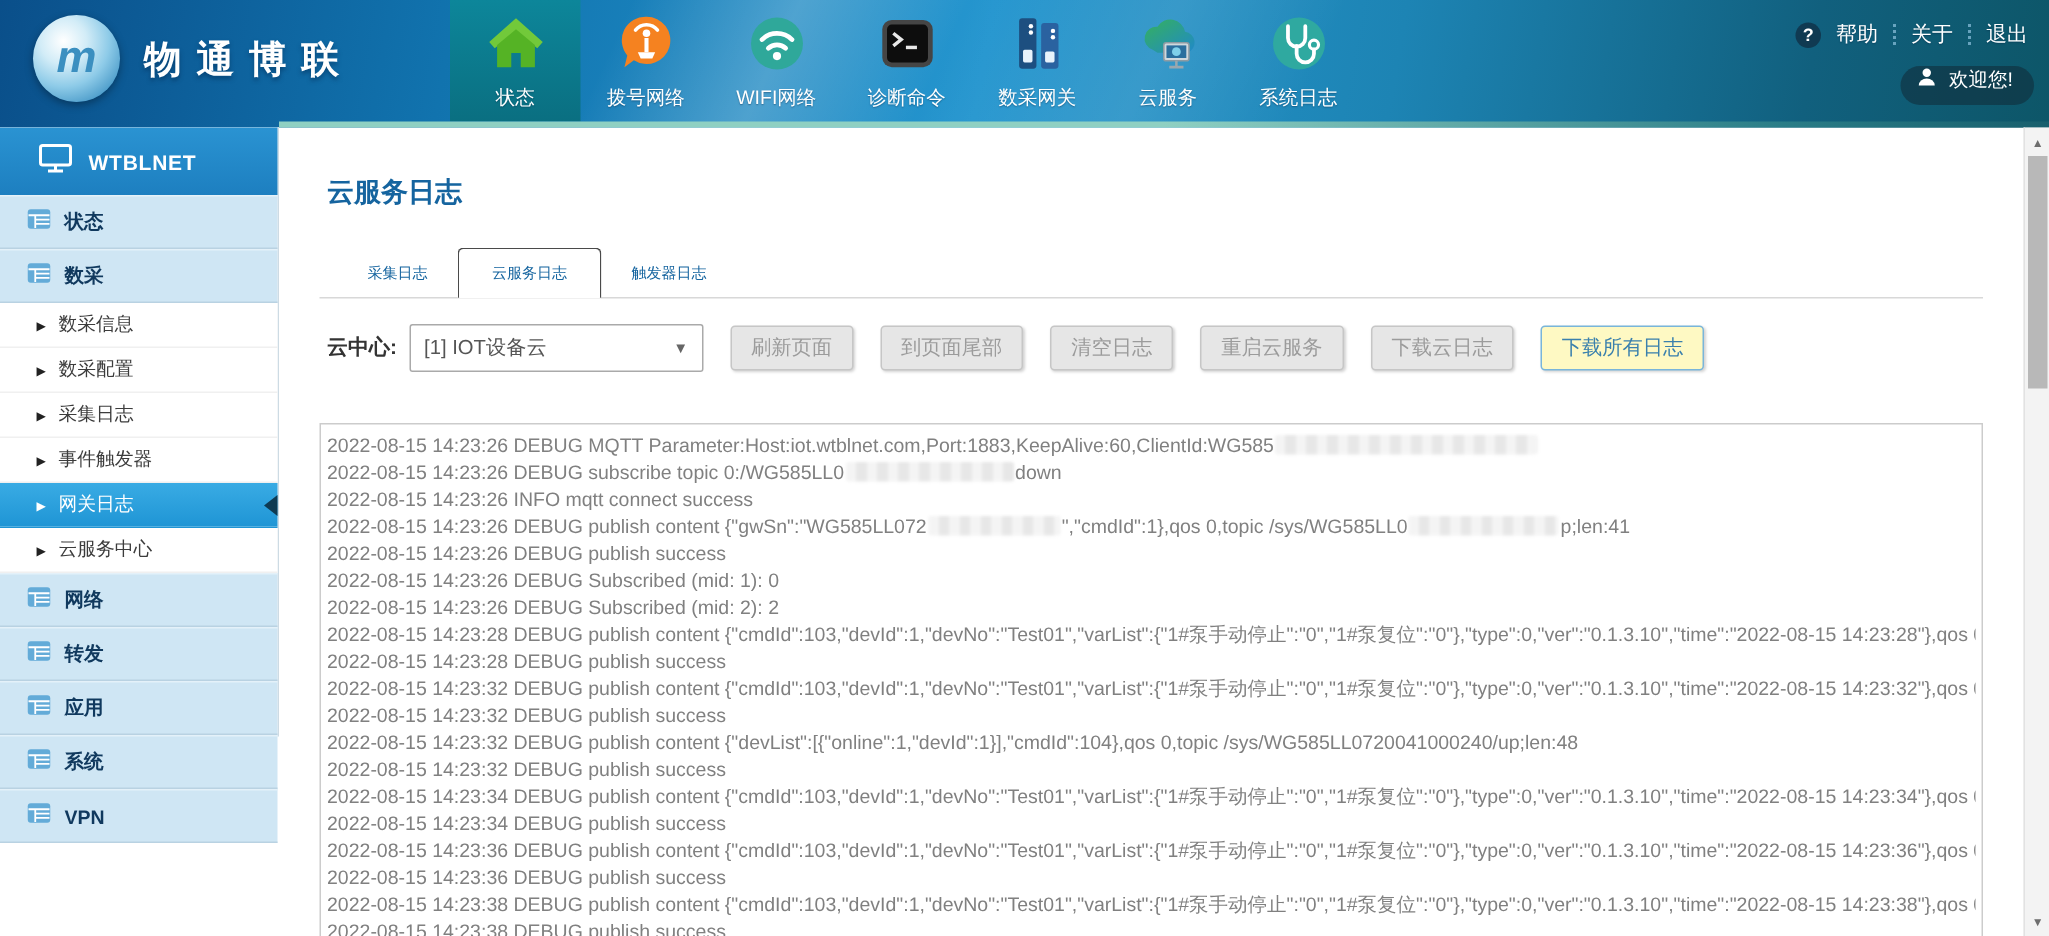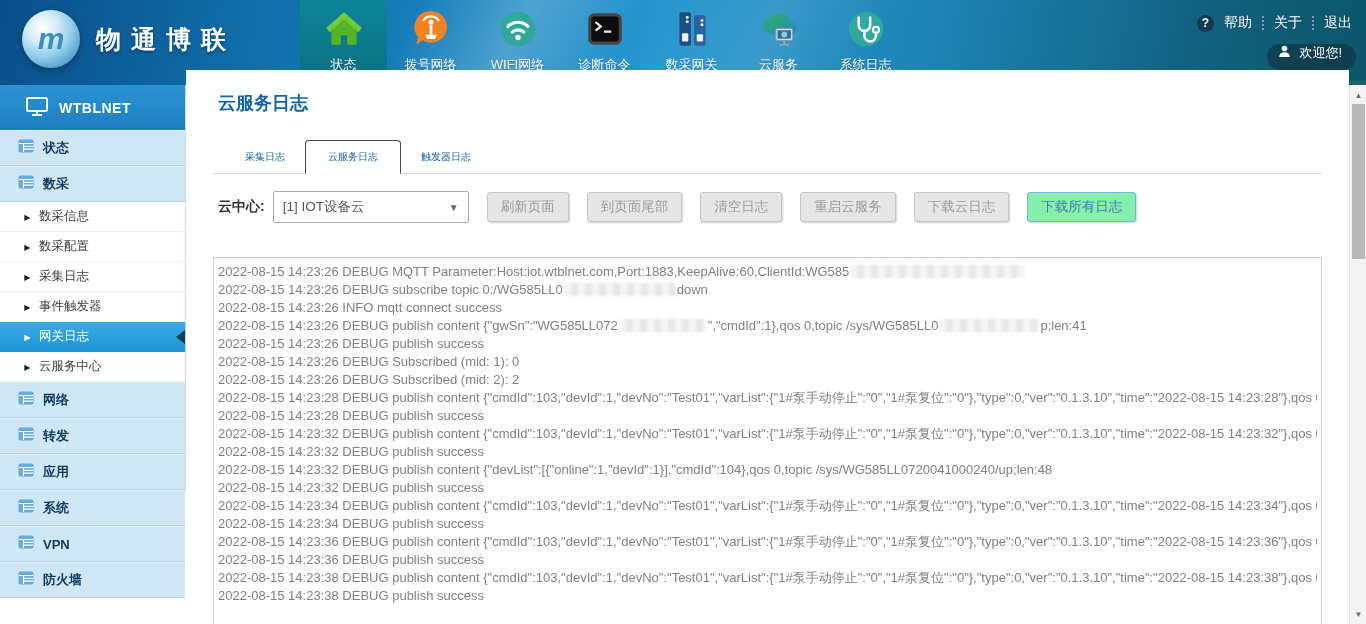--- a/index.html
+++ b/index.html
@@ -55,39 +55,39 @@
   .sb-sub { height:30px; background:#fff; border-bottom:1px solid #f0f0f0; padding-left:24px; gap:8px; }
   .sb-sub .tri { font-size:9px; color:#222; transform:scale(.9); }
   .sb-sub .sb-label { color:#3c3c3c; font-size:12.5px; }
   .sb-sub.active { background:linear-gradient(#39abe4,#1f95d5); border-bottom:1px solid #1f95d5; }
   .sb-sub.active .sb-label { color:#fff; }
   .sb-sub.active .tri { color:#fff; }
   .sb-sub.active .cur-arrow { position:absolute; right:0; top:50%; margin-top:-7px; width:0; height:0;
     border-top:7px solid transparent; border-bottom:7px solid transparent; border-right:9px solid #0e3a52; }
 
   
-  .content { position:absolute; left:186px; top:70px; width:1163px; height:484px; background:#fff; padding:0 27px; }
+  .content { position:absolute; left:186px; top:95px; width:1163px; height:484px; background:#fff; padding:0 27px; }
   .page-title { margin:21px 0 0 5px; color:#15649f; font-size:18px; font-weight:bold; }
 
   .tabs { display:flex; align-items:flex-end; border-bottom:1px solid #d8d8d8; margin-top:21px; height:38px;
     padding-left:12px; }
   .tab { color:#15649f; font-size:10px; padding:9px 20px; cursor:pointer; }
   .tab.active { border:1px solid #4a4a4a; border-bottom:1px solid #fff; margin-bottom:-1px;
     border-radius:4px 4px 0 0; background:#fff; padding:9px 22px; }
 
   .controls { display:flex; align-items:center; margin-top:17px; padding-left:5px; }
   .ctl-label { color:#333; font-size:14px; font-weight:bold; margin-right:8px; }
   .select { width:196px; height:32px; border:1px solid #aaa; border-radius:2px; background:#fff;
     display:flex; align-items:center; justify-content:space-between; padding:0 9px; cursor:pointer; }
   .select-value { color:#555; font-size:13.5px; }
   .select-caret { color:#666; font-size:10px; }
   .btn { height:30px; padding:0 13px; margin-left:18px; background:#e6e6e6; border:1px solid #c6c6c6;
     border-radius:3px; color:#9b9b9b; font-size:13.5px; display:flex; align-items:center;
     box-shadow:1px 1px 2px rgba(0,0,0,.18); cursor:pointer; white-space:nowrap; }
-  .btn.highlight { background:#86efac; border:1px solid #79b5da; color:#3a80ad; }
+  .btn.highlight { background:#fef9c3; border:1px solid #79b5da; color:#3a80ad; }
 
   .log-panel { margin-top:34px; width:1109px; height:500px; border:1px solid #ccc; background:#fff;
     padding:5px 4px; overflow:hidden; }
   .log-line { white-space:nowrap; overflow:hidden; height:18px; line-height:18px; color:#808080;
     font-size:13px; }
   .censored { display:inline-block; height:13px; vertical-align:-2px; margin:0 1px; border-radius:2px;
     background:repeating-linear-gradient(90deg,#f4f4f4 0 7px,#e7e7e7 7px 14px); filter:blur(1px); }
 
   
   .scrollbar { position:absolute; right:0; top:85px; width:17px; height:539px; background:#f3f3f3;
@@ -293,27 +293,20 @@
               <path d="M1 5.5 h14 M5.5 5.5 V14 M5.5 8.4 H15 M5.5 11.2 H15" stroke="#fff" stroke-width="1.2" fill="none"></path>
             </svg></span>
           <span class="sb-label">系统</span>
         </div>
         <div class="sb-row sb-section">
           <span><svg viewBox="0 0 16 16">
               <rect x="0.5" y="1.5" width="15" height="13" rx="2" fill="#63abd8"></rect>
               <path d="M1 5.5 h14 M5.5 5.5 V14 M5.5 8.4 H15 M5.5 11.2 H15" stroke="#fff" stroke-width="1.2" fill="none"></path>
             </svg></span>
           <span class="sb-label">VPN</span>
-        </div>
-        <div class="sb-row sb-section">
-          <span><svg viewBox="0 0 16 16">
-              <rect x="0.5" y="1.5" width="15" height="13" rx="2" fill="#63abd8"></rect>
-              <path d="M1 5.5 h14 M5.5 5.5 V14 M5.5 8.4 H15 M5.5 11.2 H15" stroke="#fff" stroke-width="1.2" fill="none"></path>
-            </svg></span>
-          <span class="sb-label">防火墙</span>
         </div>
       </div>
   </div>
 
   <div class="content">
     <div class="page-title">云服务日志</div>
     <div class="tabs">
         <div class="tab">采集日志</div>
         <div class="tab active">云服务日志</div>
         <div class="tab">触发器日志</div>

